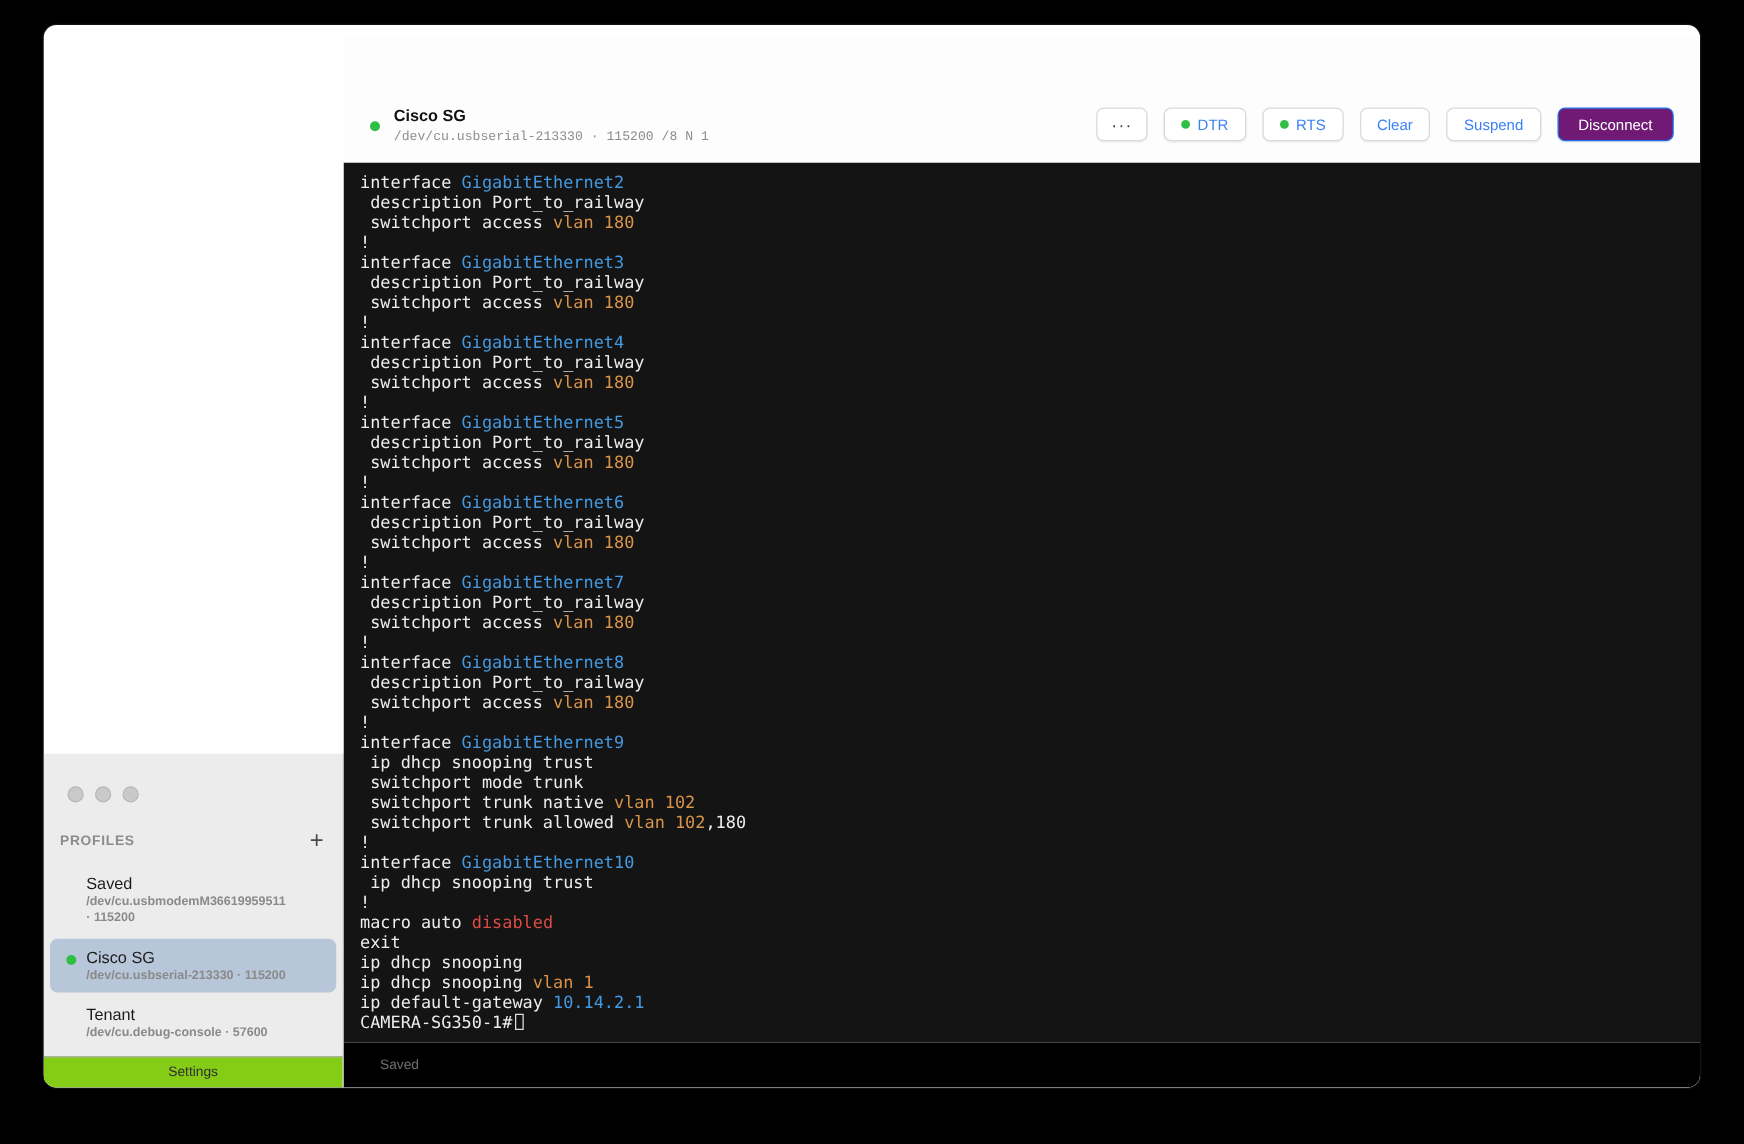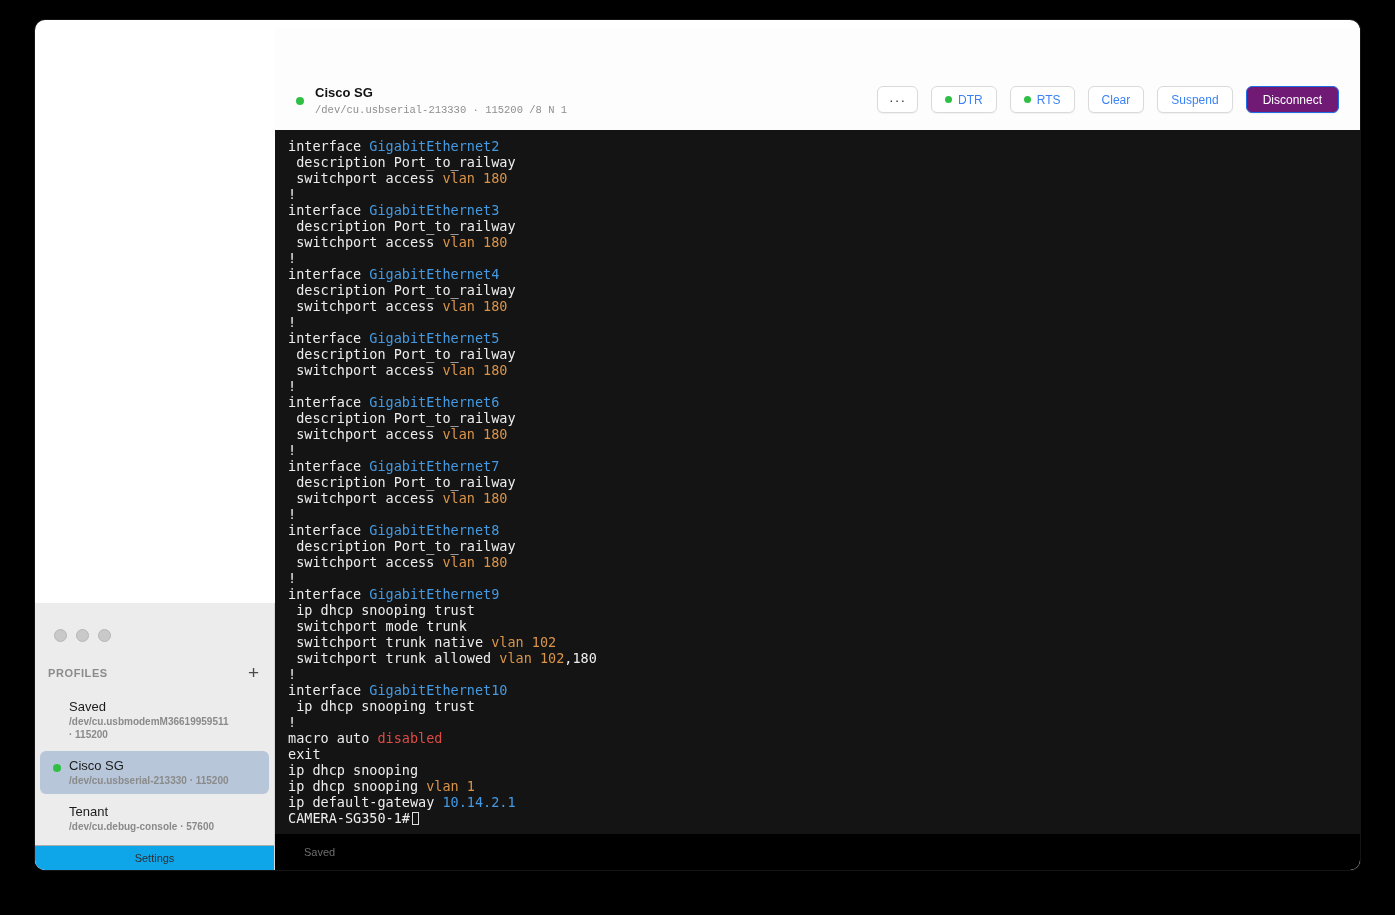--- a/index.html
+++ b/index.html
@@ -20,21 +20,21 @@
 
   .side-list { flex:1; padding:2px 5px; overflow:hidden; }
   .side-item { position:relative; display:flex; align-items:flex-start; padding:7px 8px 7px 29px; border-radius:6px; margin-bottom:3px; }
   .side-item.selected { background:#b7c6d9; }
   .conn-dot { width:8px; height:8px; border-radius:50%; background:transparent; flex:0 0 auto; }
   .side-item .conn-dot { position:absolute; left:13px; top:13px; }
   .conn-dot.on { background:#2fbf45; }
   .side-name { font-size:13px; color:#1b1b1b; line-height:15px; }
   .side-detail { font-size:10px; color:#8a8a8a; line-height:13px; margin-top:1px; white-space:pre-line; max-width:186px;font-weight:bold; }
 
-  .settings-bar { height:25px; background:#0ea5e9; border-top:1px solid #adadad; display:flex; align-items:center; justify-content:center; font-size:11px; color:#2f2f2f; }
+  .settings-bar { height:25px; background:#84cc16; border-top:1px solid #adadad; display:flex; align-items:center; justify-content:center; font-size:11px; color:#2f2f2f; }
 
   
   .main { flex:1; display:flex; flex-direction:column; background:#fff; min-width:0; }
   .main-header { height:102px; position:relative; background:#fdfdfd; }
   .conn-info { position:absolute; left:21px; top:57px; display:flex; align-items:center; gap:11px; }
   .conn-info .conn-dot { width:8px; height:8px; }
   .conn-title { font-size:13px; font-weight:700; color:#111; line-height:16px; }
   .conn-sub { font-family:"Liberation Mono","DejaVu Sans Mono",monospace; font-size:10.5px; color:#8e8e8e; line-height:14px; margin-top:2px; }
 
   .header-actions { position:absolute; right:21px; top:58px; display:flex; align-items:center; gap:13px; }

